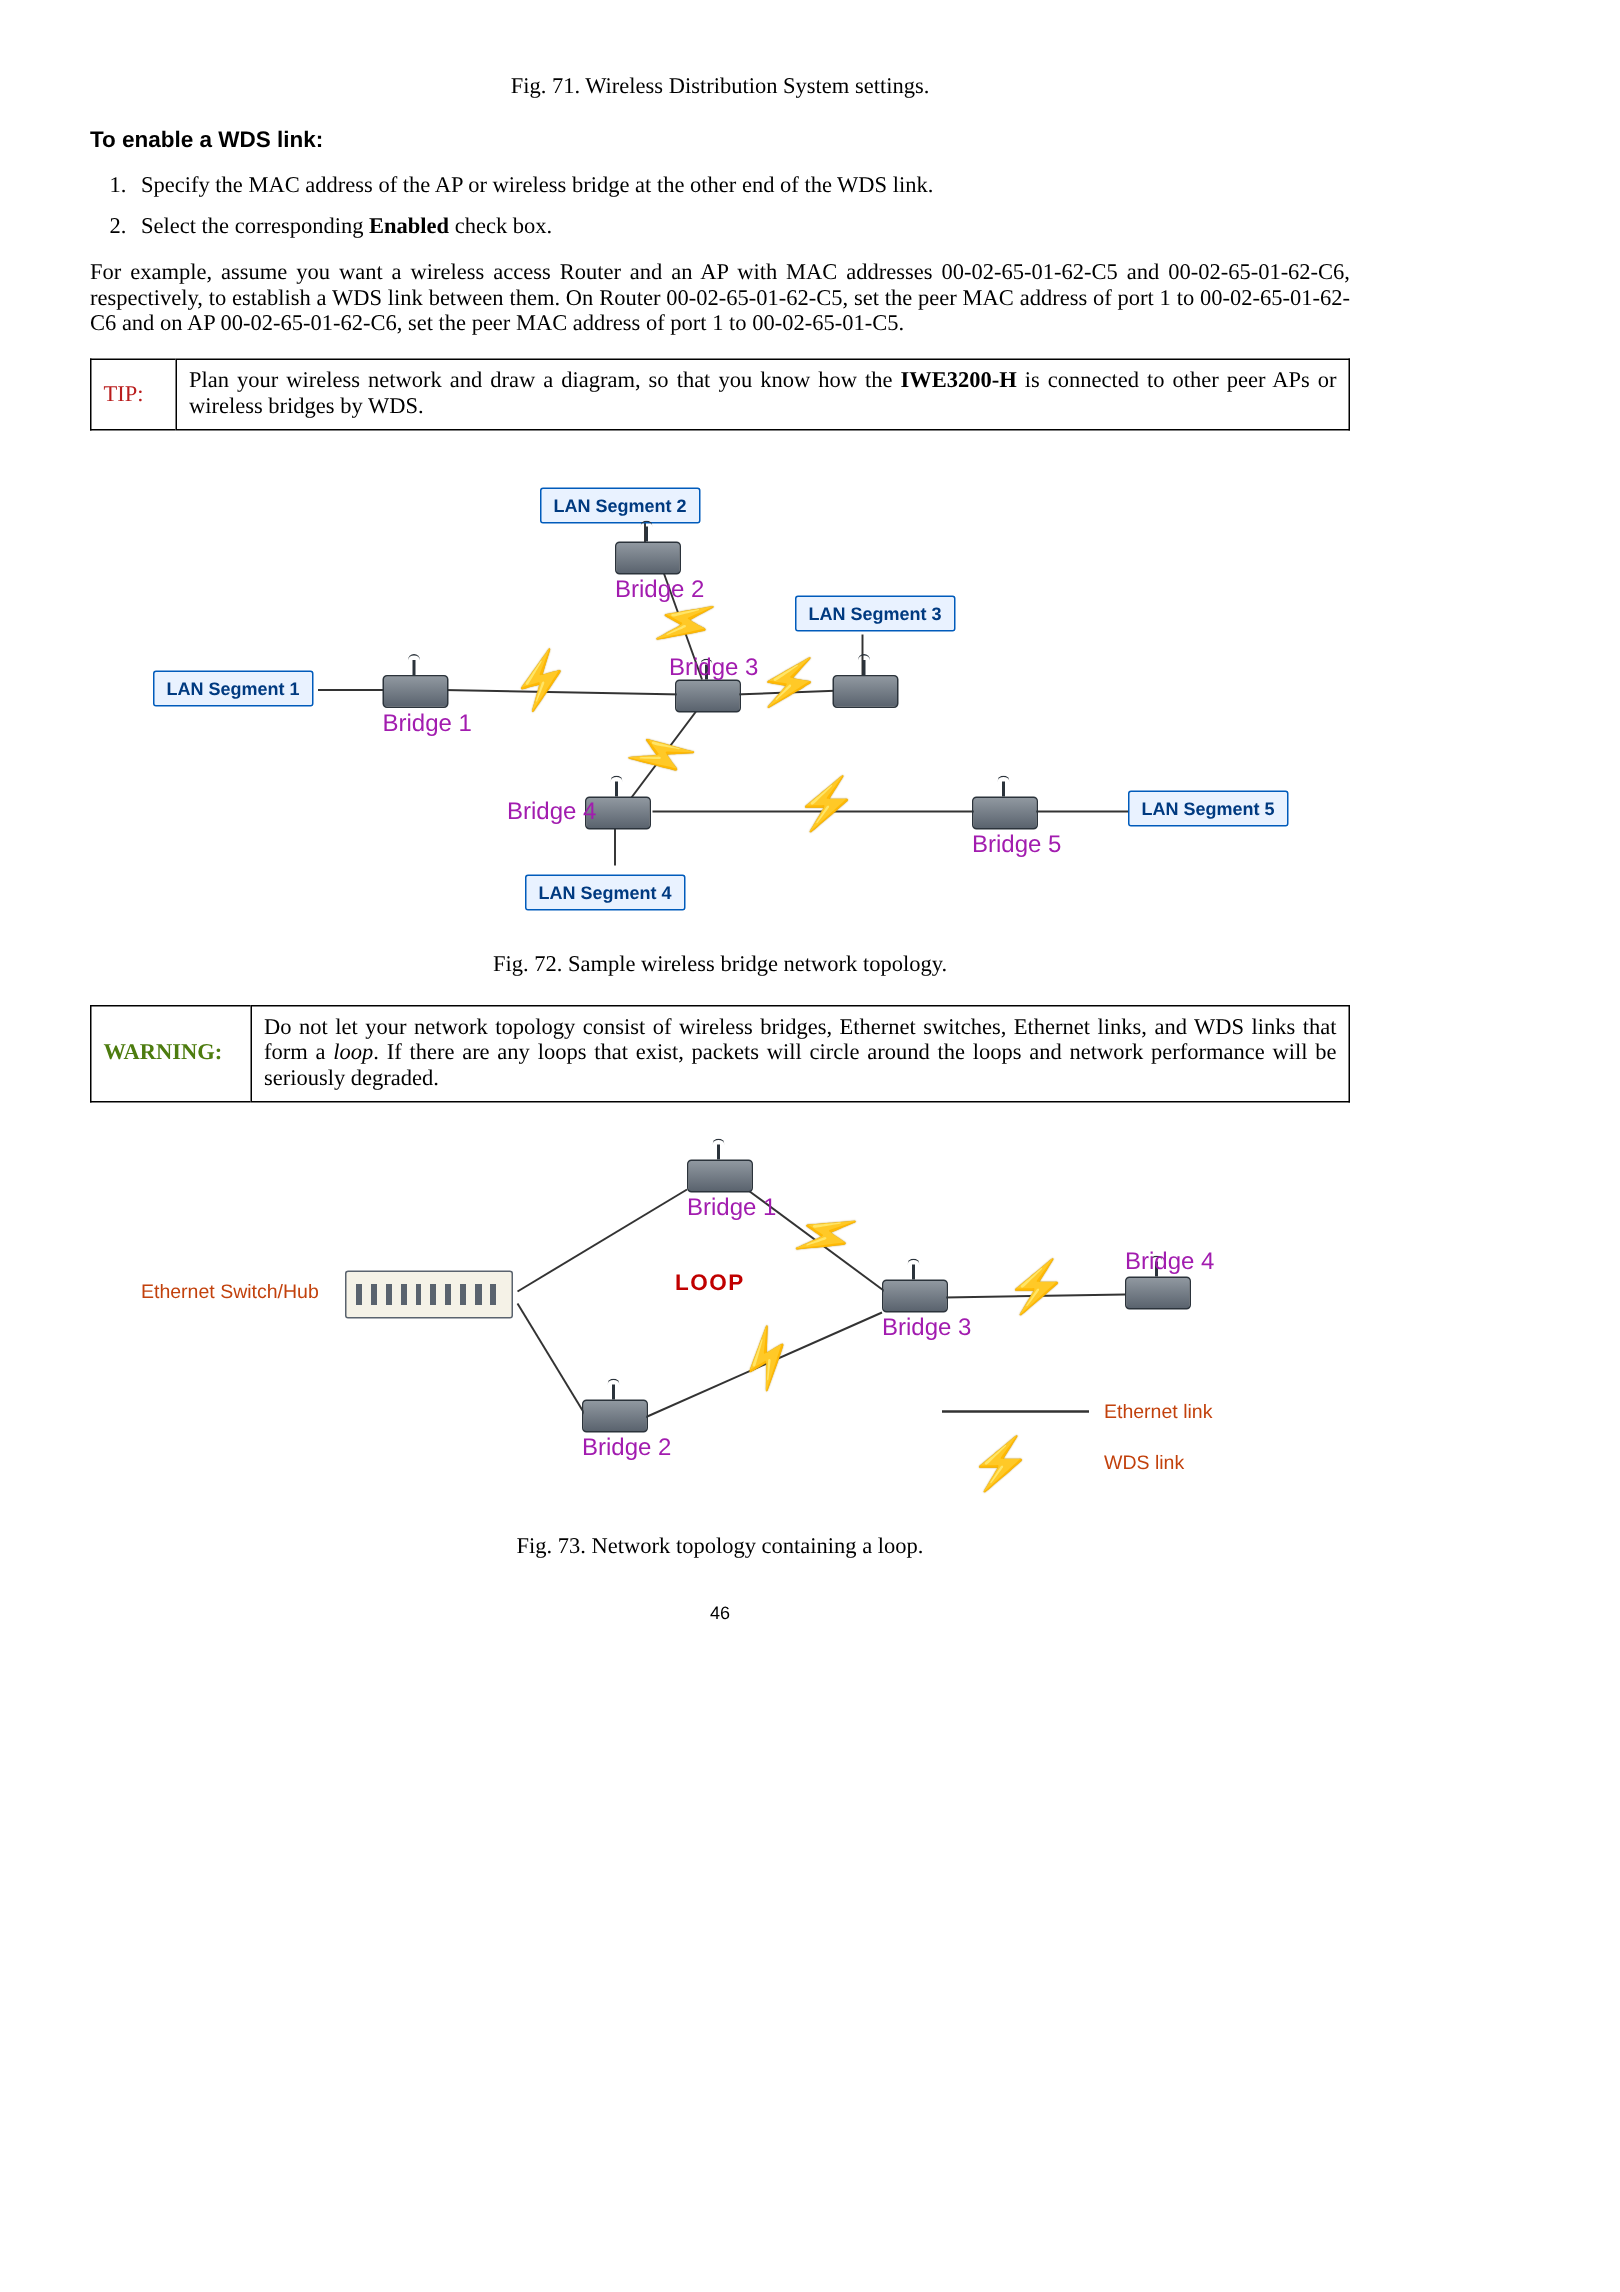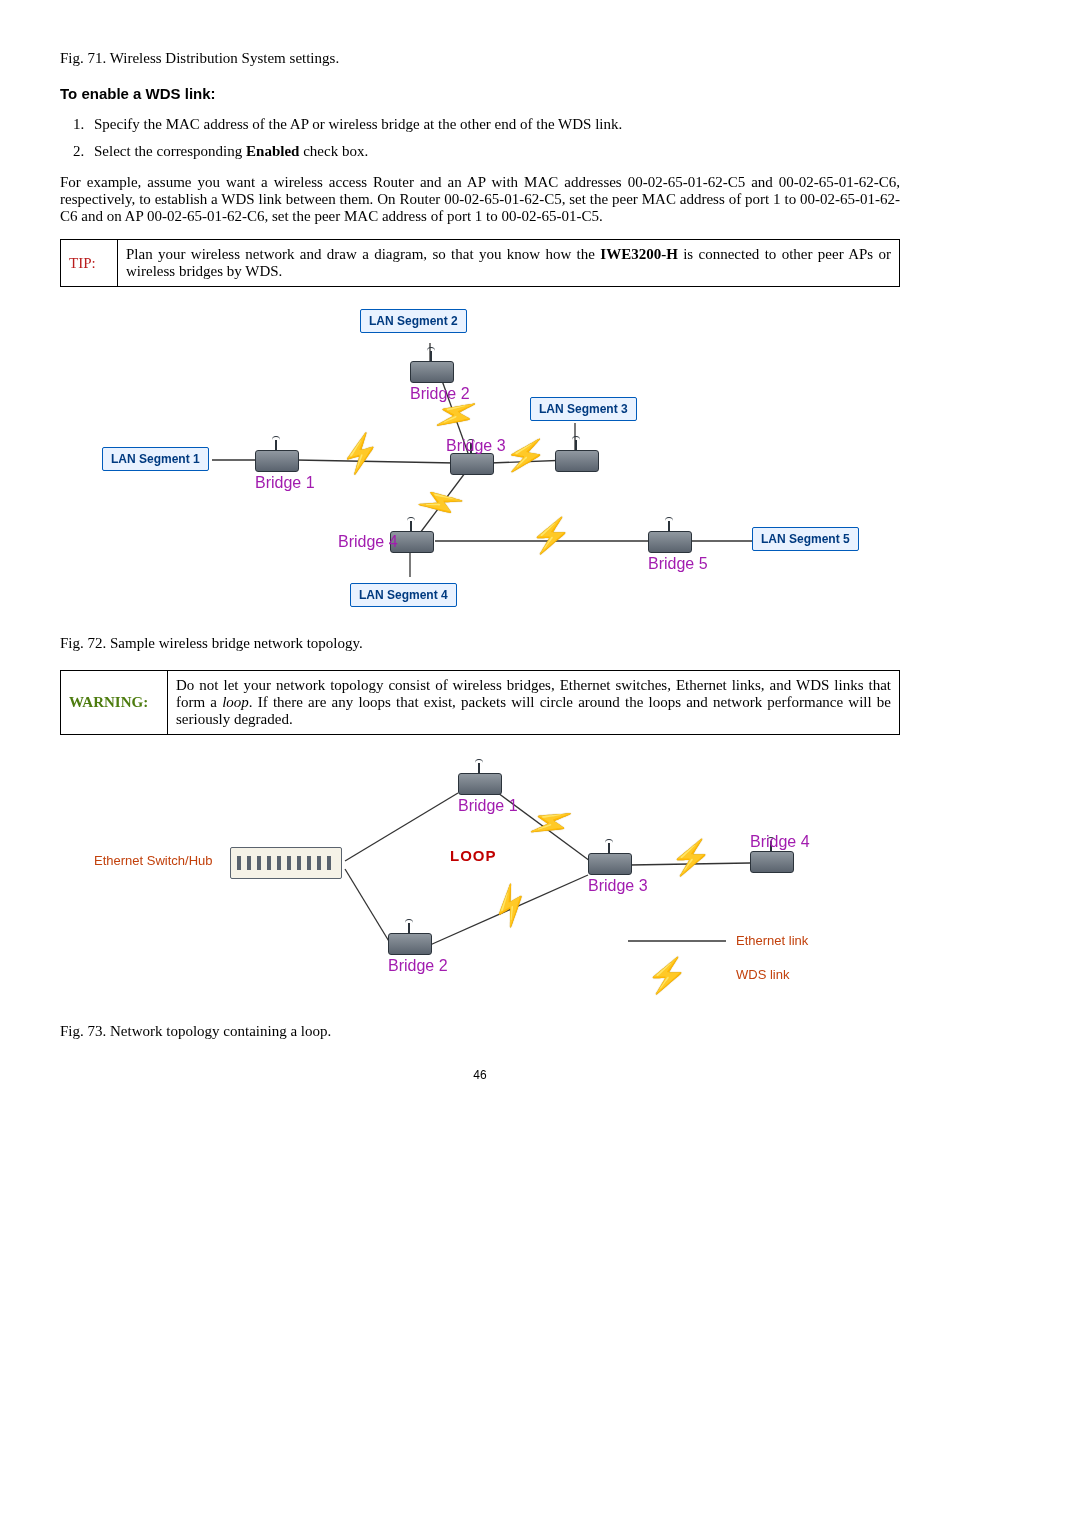--- a/index.html
+++ b/index.html
@@ -5,21 +5,21 @@
   body {
     font-family: "Times New Roman", Times, serif;
     font-size: 15px;
     color: #000;
     background: #fff;
     margin: 0;
     padding: 40px 60px;
     width: 960px;
     box-sizing: border-box;
   }
-  .fig-caption { margin: 10px 0 18px; }
+  .fig-caption { text-align: center; margin: 10px 0 18px; }
   .section-heading {
     font-family: Arial, Helvetica, sans-serif;
     font-weight: bold;
     font-size: 15px;
     margin: 12px 0 14px;
   }
   ol.steps { margin: 0 0 14px 0; padding-left: 28px; }
   ol.steps li { margin-bottom: 10px; padding-left: 6px; }
   p.body { margin: 0 0 14px 0; text-align: justify; }
   .bold { font-weight: bold; }
@@ -166,21 +166,21 @@
 
     <line x1="330" y1="38" x2="330" y2="58" stroke="#333" stroke-width="1.3"></line>
 
     <line x1="475" y1="118" x2="475" y2="145" stroke="#333" stroke-width="1.3"></line>
 
     <line x1="310" y1="246" x2="310" y2="272" stroke="#333" stroke-width="1.3"></line>
 
     <line x1="590" y1="236" x2="660" y2="236" stroke="#333" stroke-width="1.3"></line>
   </svg>
 
-  <div class="seg-box" style="left:260px; top:4px;">LAN Segment 2</div>
+  <div class="seg-box" style="left:260px; top:20px;">LAN Segment 2</div>
   <div class="bridge-dev" style="left:310px; top:56px;">
       <div class="ant"></div>
       <div class="body"></div>
     </div>
   <div class="bridge-label" style="left:310px; top:80px;">Bridge 2</div>
 
   <div class="seg-box" style="left:430px; top:92px;">LAN Segment 3</div>
 
   <div class="seg-box" style="left:2px; top:142px;">LAN Segment 1</div>
   <div class="bridge-dev" style="left:155px; top:145px;">

